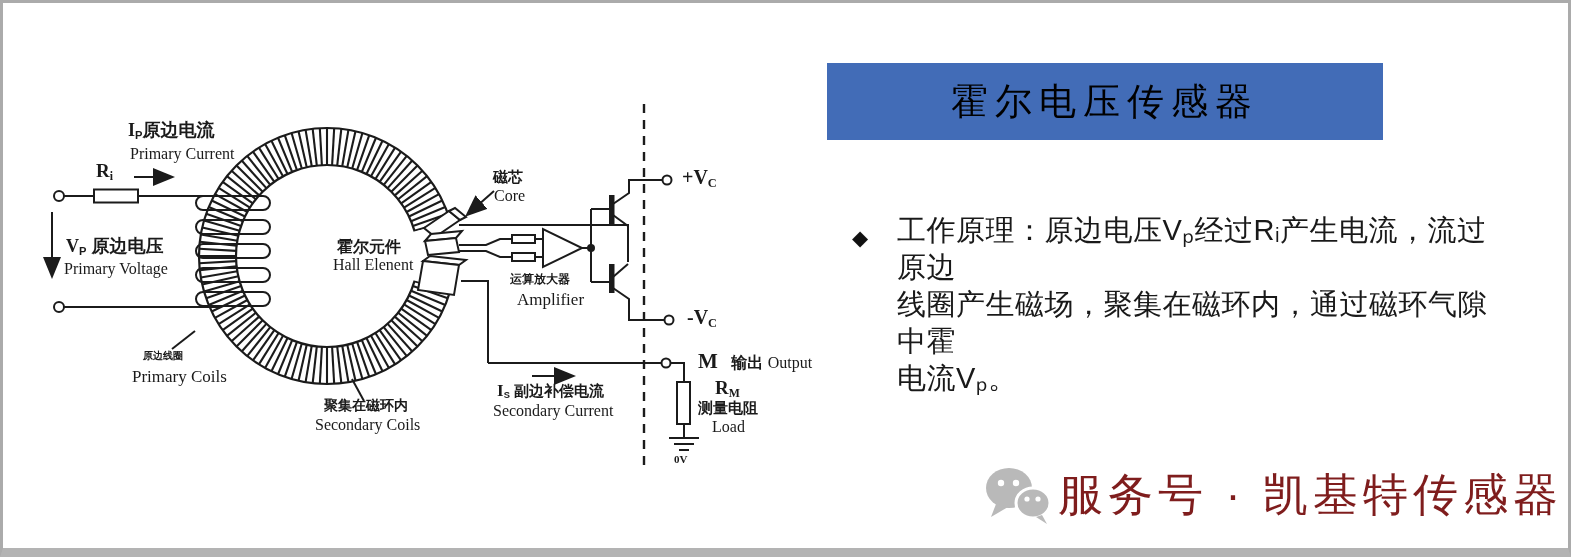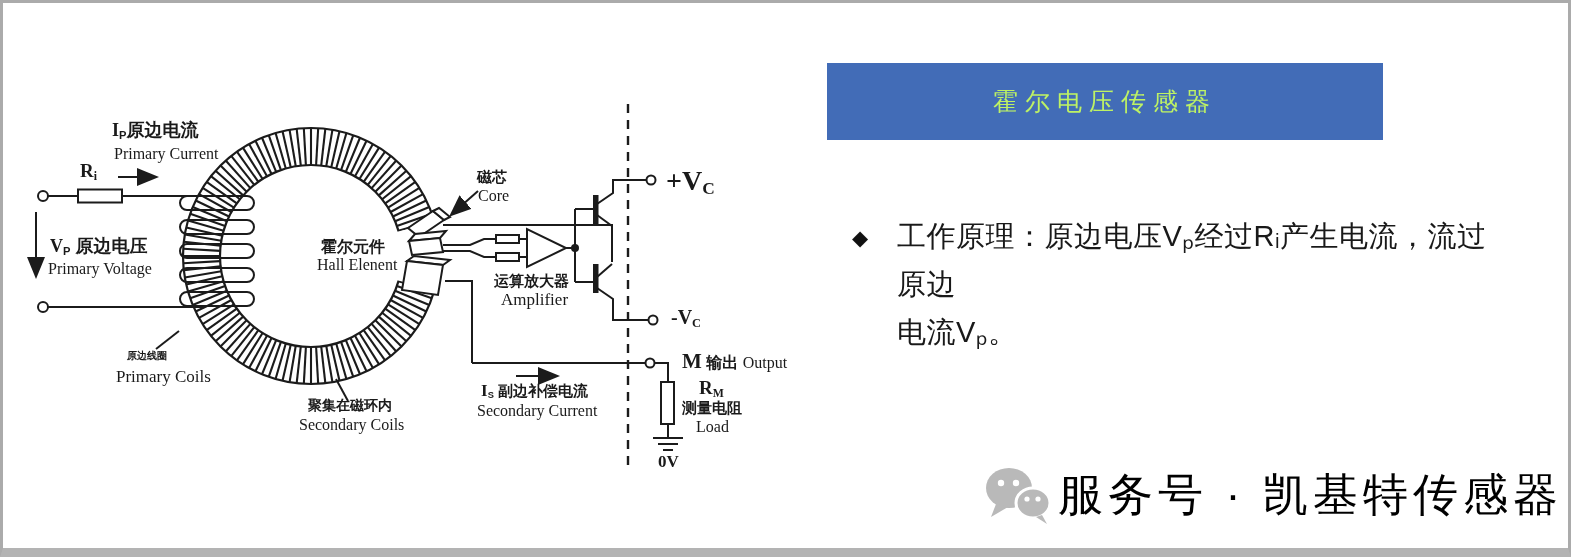--- a/index.html
+++ b/index.html
@@ -7,51 +7,51 @@
     width:1571px;height:557px;position:relative;overflow:hidden;
     background:#ffffff;
     font-family:"Liberation Sans",sans-serif;
   }
   .frame{
     position:absolute;inset:0;box-sizing:border-box;
     border:3px solid #ababab;border-bottom:9px solid #b3b3b3;
     pointer-events:none;z-index:50;
   }
   
-  .diagram{position:absolute;left:0;top:0;width:810px;height:477px;}
+  .diagram{position:absolute;left:16px;top:0;width:810px;height:477px;}
   .diagram svg{position:absolute;left:0;top:0;}
   .lbl{position:absolute;color:#1a1a1a;white-space:nowrap;line-height:1.1;}
   .b{font-weight:bold;}
   .sf{font-family:"Liberation Serif",serif;}
   .lbl sub{font-size:0.62em;line-height:0;vertical-align:-0.25em;}
   .mrow span{vertical-align:baseline;}
   
   .banner{
     position:absolute;left:827px;top:63px;width:556px;height:77px;
     background:#426cb7;display:flex;align-items:center;justify-content:center;
     z-index:3;
   }
   .banner .t{
-    color:#bef264;font-size:25px;letter-spacing:7px;font-weight:normal;
+    color:#000000;font-size:37px;letter-spacing:7px;font-weight:normal;
   }
   .bullets{position:absolute;left:852px;top:212px;width:655px;z-index:2;}
   .bullet{display:flex;}
   .bullet .marker{
     width:45px;flex:0 0 45px;font-size:21px;color:#111;
     padding-top:6px;line-height:40px;
   }
   .bullet .line{
-    font-size:29px;line-height:48px;color:#191919;letter-spacing:0.5px;
+    font-size:29px;line-height:37px;color:#191919;letter-spacing:0.5px;
   }
   .watermark{
     position:absolute;left:984px;top:464px;display:flex;align-items:center;
     z-index:1;
   }
   .watermark .wtxt{
-    font-size:45px;color:#000000;letter-spacing:5px;margin-left:6px;
+    font-size:45px;color:#7f1d1d;letter-spacing:5px;margin-left:6px;
     white-space:nowrap;
   }
 </style>
 </head>
 <body>
 
 <div class="frame"></div>
 
 <div class="diagram">
   <svg width="810" height="557" viewBox="0 0 810 557">
@@ -251,51 +251,52 @@
 
   <div class="lbl b" style="left:112px;top:121px;font-size:18px"><span class="sf">I</span><sub>P</sub><span>原边电流</span></div>
   <div class="lbl sf" style="left:114px;top:145px;font-size:16px"><span>Primary Current</span></div>
   <div class="lbl sf b" style="left:80px;top:161px;font-size:19px"><span>R</span><sub>i</sub></div>
   <div class="lbl b" style="left:50px;top:237px;font-size:18px"><span class="sf">V</span><sub>P</sub><span> 原边电压</span></div>
   <div class="lbl sf" style="left:48px;top:260px;font-size:16px"><span>Primary Voltage</span></div>
   <div class="lbl b" style="left:477px;top:169px;font-size:15px"><span>磁芯</span></div>
   <div class="lbl sf" style="left:478px;top:187px;font-size:16px"><span>Core</span></div>
   <div class="lbl b" style="left:321px;top:238px;font-size:16px"><span>霍尔元件</span></div>
   <div class="lbl sf" style="left:317px;top:256px;font-size:16px"><span>Hall Elenent</span></div>
-  <div class="lbl b" style="left:494px;top:273px;font-size:15px"><span>运算放大器</span></div>
+  <div class="lbl b" style="left:494px;top:273px;font-size:12px"><span>运算放大器</span></div>
   <div class="lbl sf" style="left:501px;top:291px;font-size:17px"><span>Amplifier</span></div>
-  <div class="lbl sf b" style="left:666px;top:166px;font-size:28px"><span>+V</span><sub>C</sub></div>
+  <div class="lbl sf b" style="left:666px;top:166px;font-size:20px"><span>+V</span><sub>C</sub></div>
   <div class="lbl sf b" style="left:671px;top:306px;font-size:20px"><span>-V</span><sub>C</sub></div>
   <div class="lbl mrow" style="left:682px;top:350px">
     <span class="sf b" style="font-size:21px">M</span>
-    <span class="b" style="font-size:16px;">输出</span>
+    <span class="b" style="font-size:16px;margin-left:9px">输出</span>
     <span class="sf" style="font-size:16px;margin-left:0">Output</span>
   </div>
   <div class="lbl sf b" style="left:699px;top:378px;font-size:19px"><span>R</span><sub>M</sub></div>
   <div class="lbl b" style="left:682px;top:400px;font-size:15px"><span>测量电阻</span></div>
   <div class="lbl sf" style="left:696px;top:418px;font-size:16px"><span>Load</span></div>
-  <div class="lbl sf b" style="left:658px;top:453px;font-size:17px"><span>0V</span></div>
+  <div class="lbl sf b" style="left:658px;top:453px;font-size:11px"><span>0V</span></div>
   <div class="lbl b" style="left:481px;top:382px;font-size:15px"><span class="sf" style="font-size:17px">I</span><sub>S</sub><span> 副边补偿电流</span></div>
   <div class="lbl sf" style="left:477px;top:402px;font-size:16px"><span>Secondary Current</span></div>
   <div class="lbl b" style="left:127px;top:350px;font-size:10px"><span>原边线圈</span></div>
   <div class="lbl sf" style="left:116px;top:368px;font-size:17px"><span>Primary Coils</span></div>
   <div class="lbl b" style="left:308px;top:398px;font-size:14px"><span>聚集在磁环内</span></div>
   <div class="lbl sf" style="left:299px;top:416px;font-size:16px"><span>Secondary Coils</span></div>
 </div>
 
 <div class="banner">
   <span class="t">霍尔电压传感器</span>
 </div>
 
 <div class="bullets">
   <div class="bullet">
     <div class="marker">◆</div>
     <div class="lines">
 
     <div class="line">工作原理：原边电压Vₚ经过Rᵢ产生电流，流过原边</div>
+        <div class="line">线圈产生磁场，聚集在磁环内，通过磁环气隙中霍</div>
         <div class="line">电流Vₚ。</div>
       </div>
   </div>
 
 </div>
 
 <div class="watermark">
   <svg width="68" height="62" viewBox="0 0 68 62">
     <ellipse cx="25" cy="24" rx="23" ry="20" fill="#b9b9b9"></ellipse>
     <polygon points="12,40 7,53 24,43" fill="#b9b9b9"></polygon>

